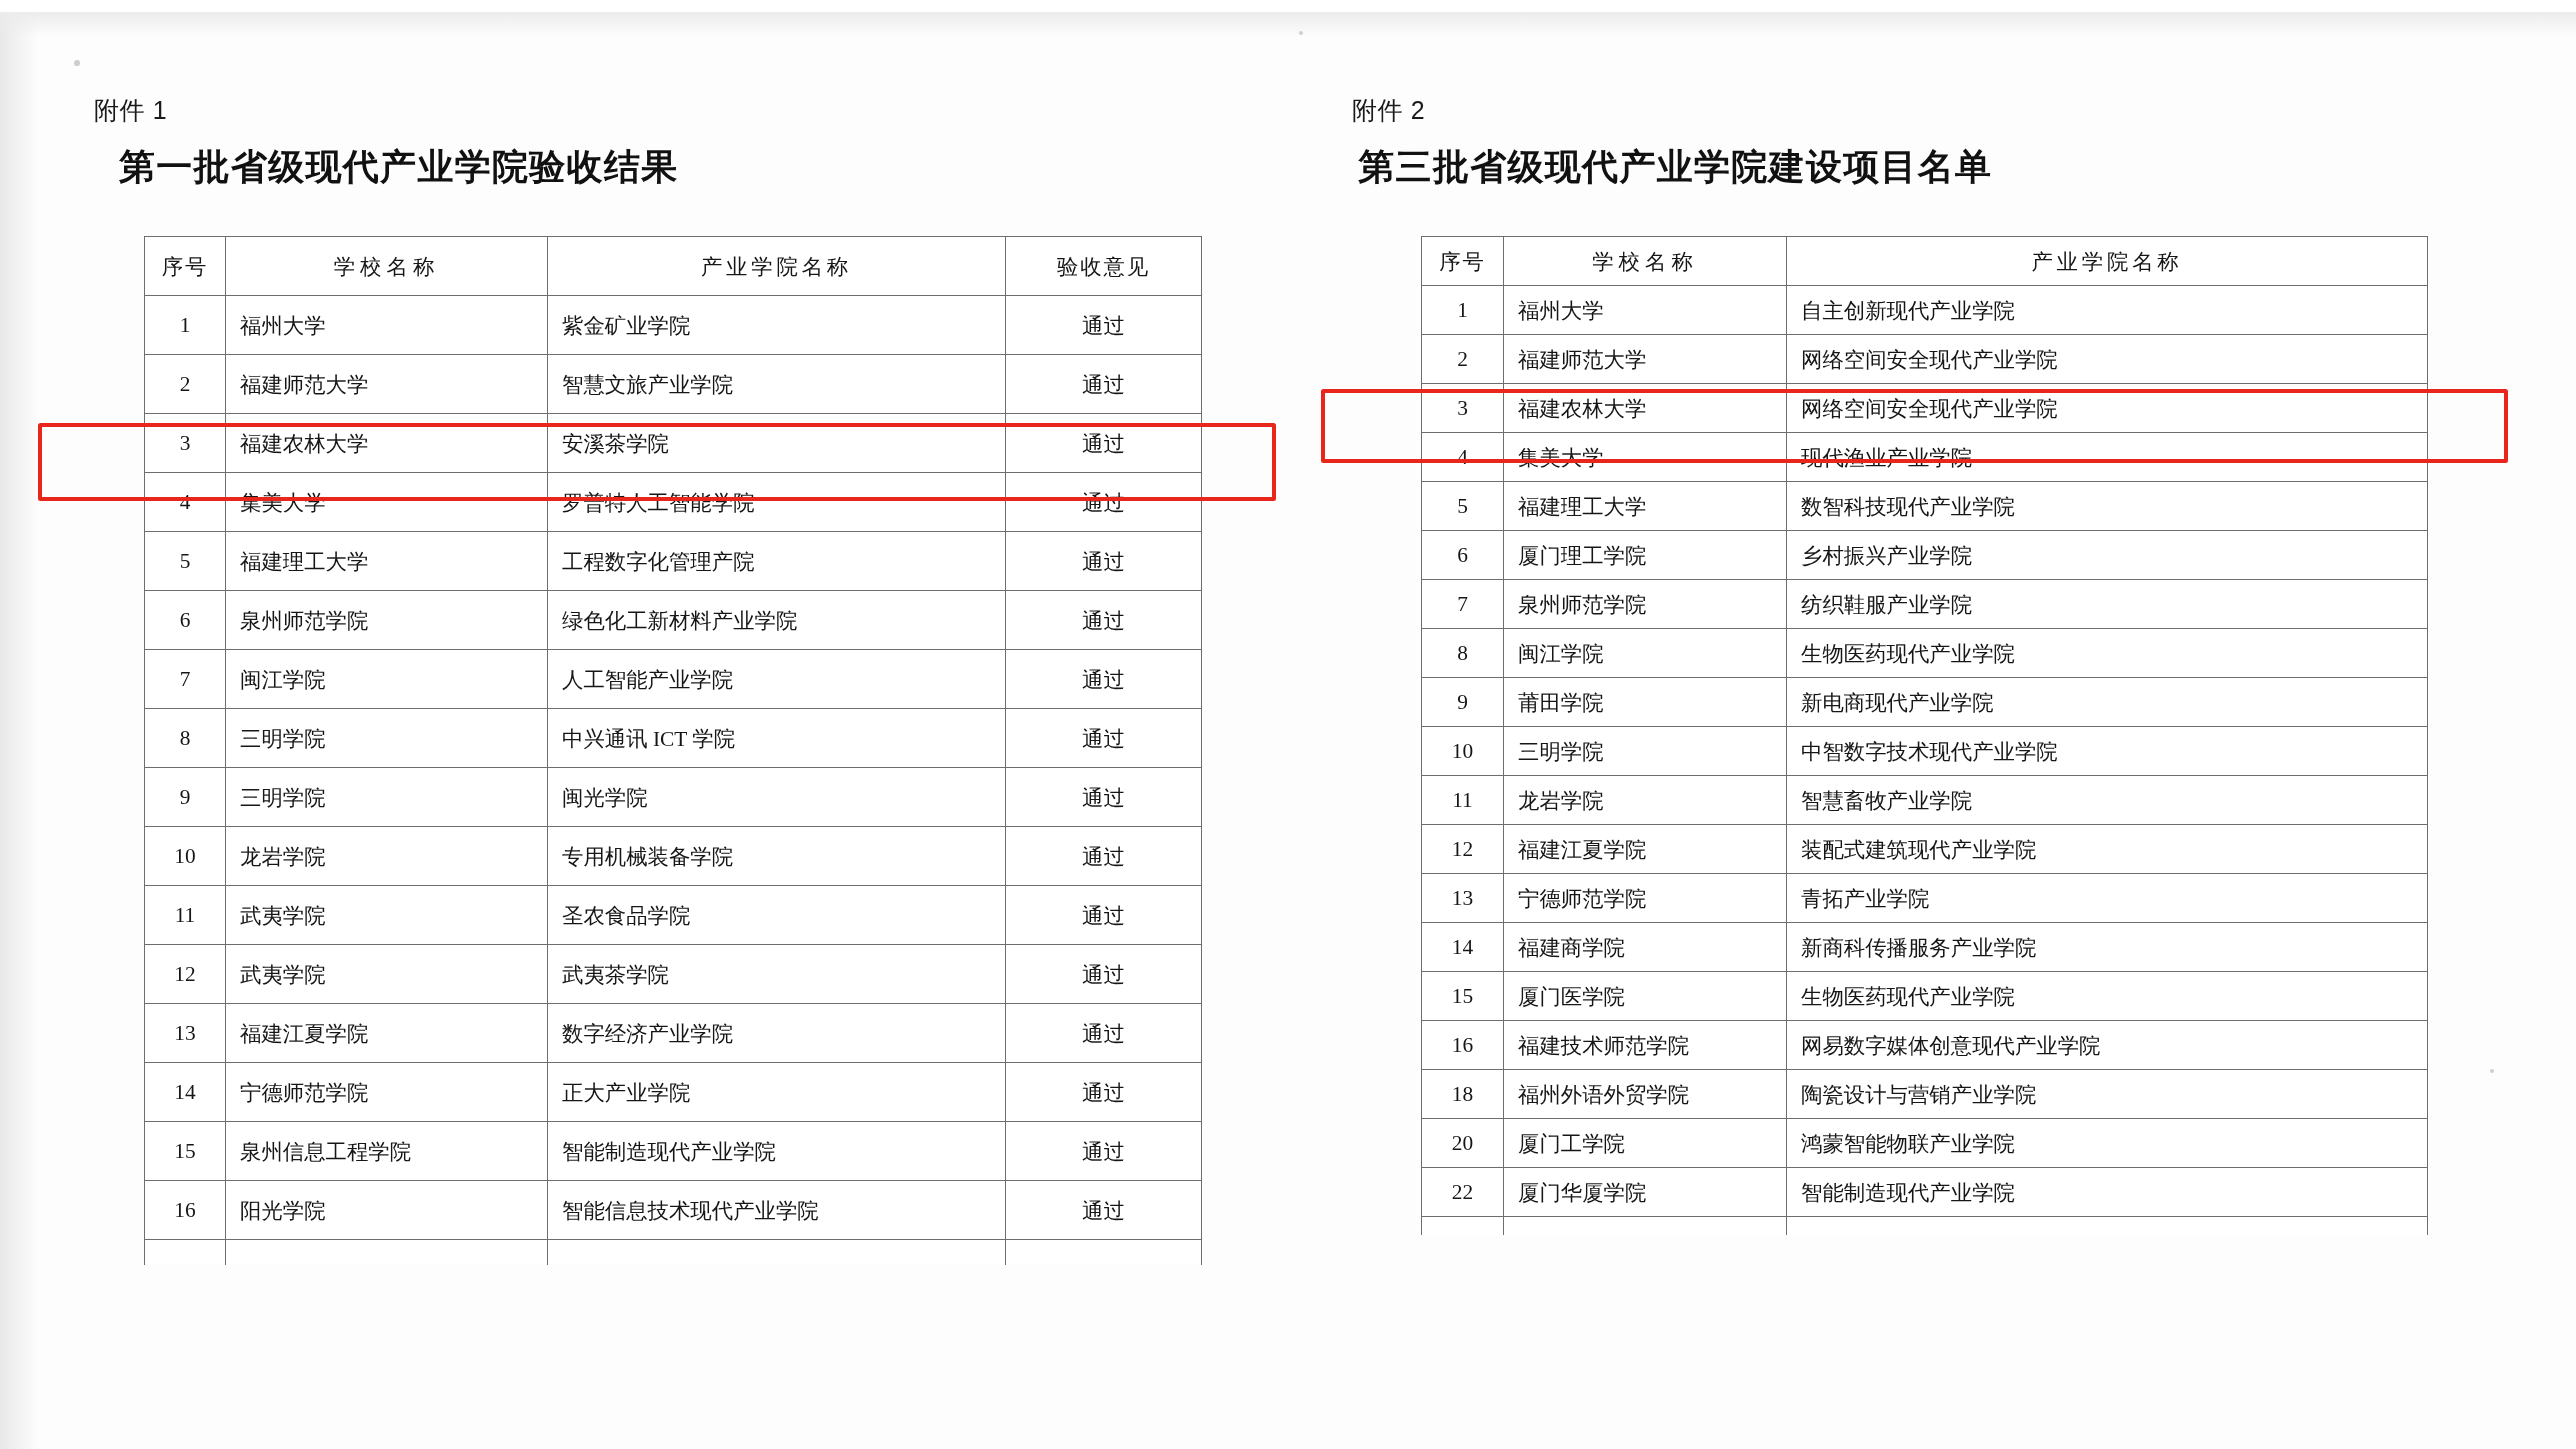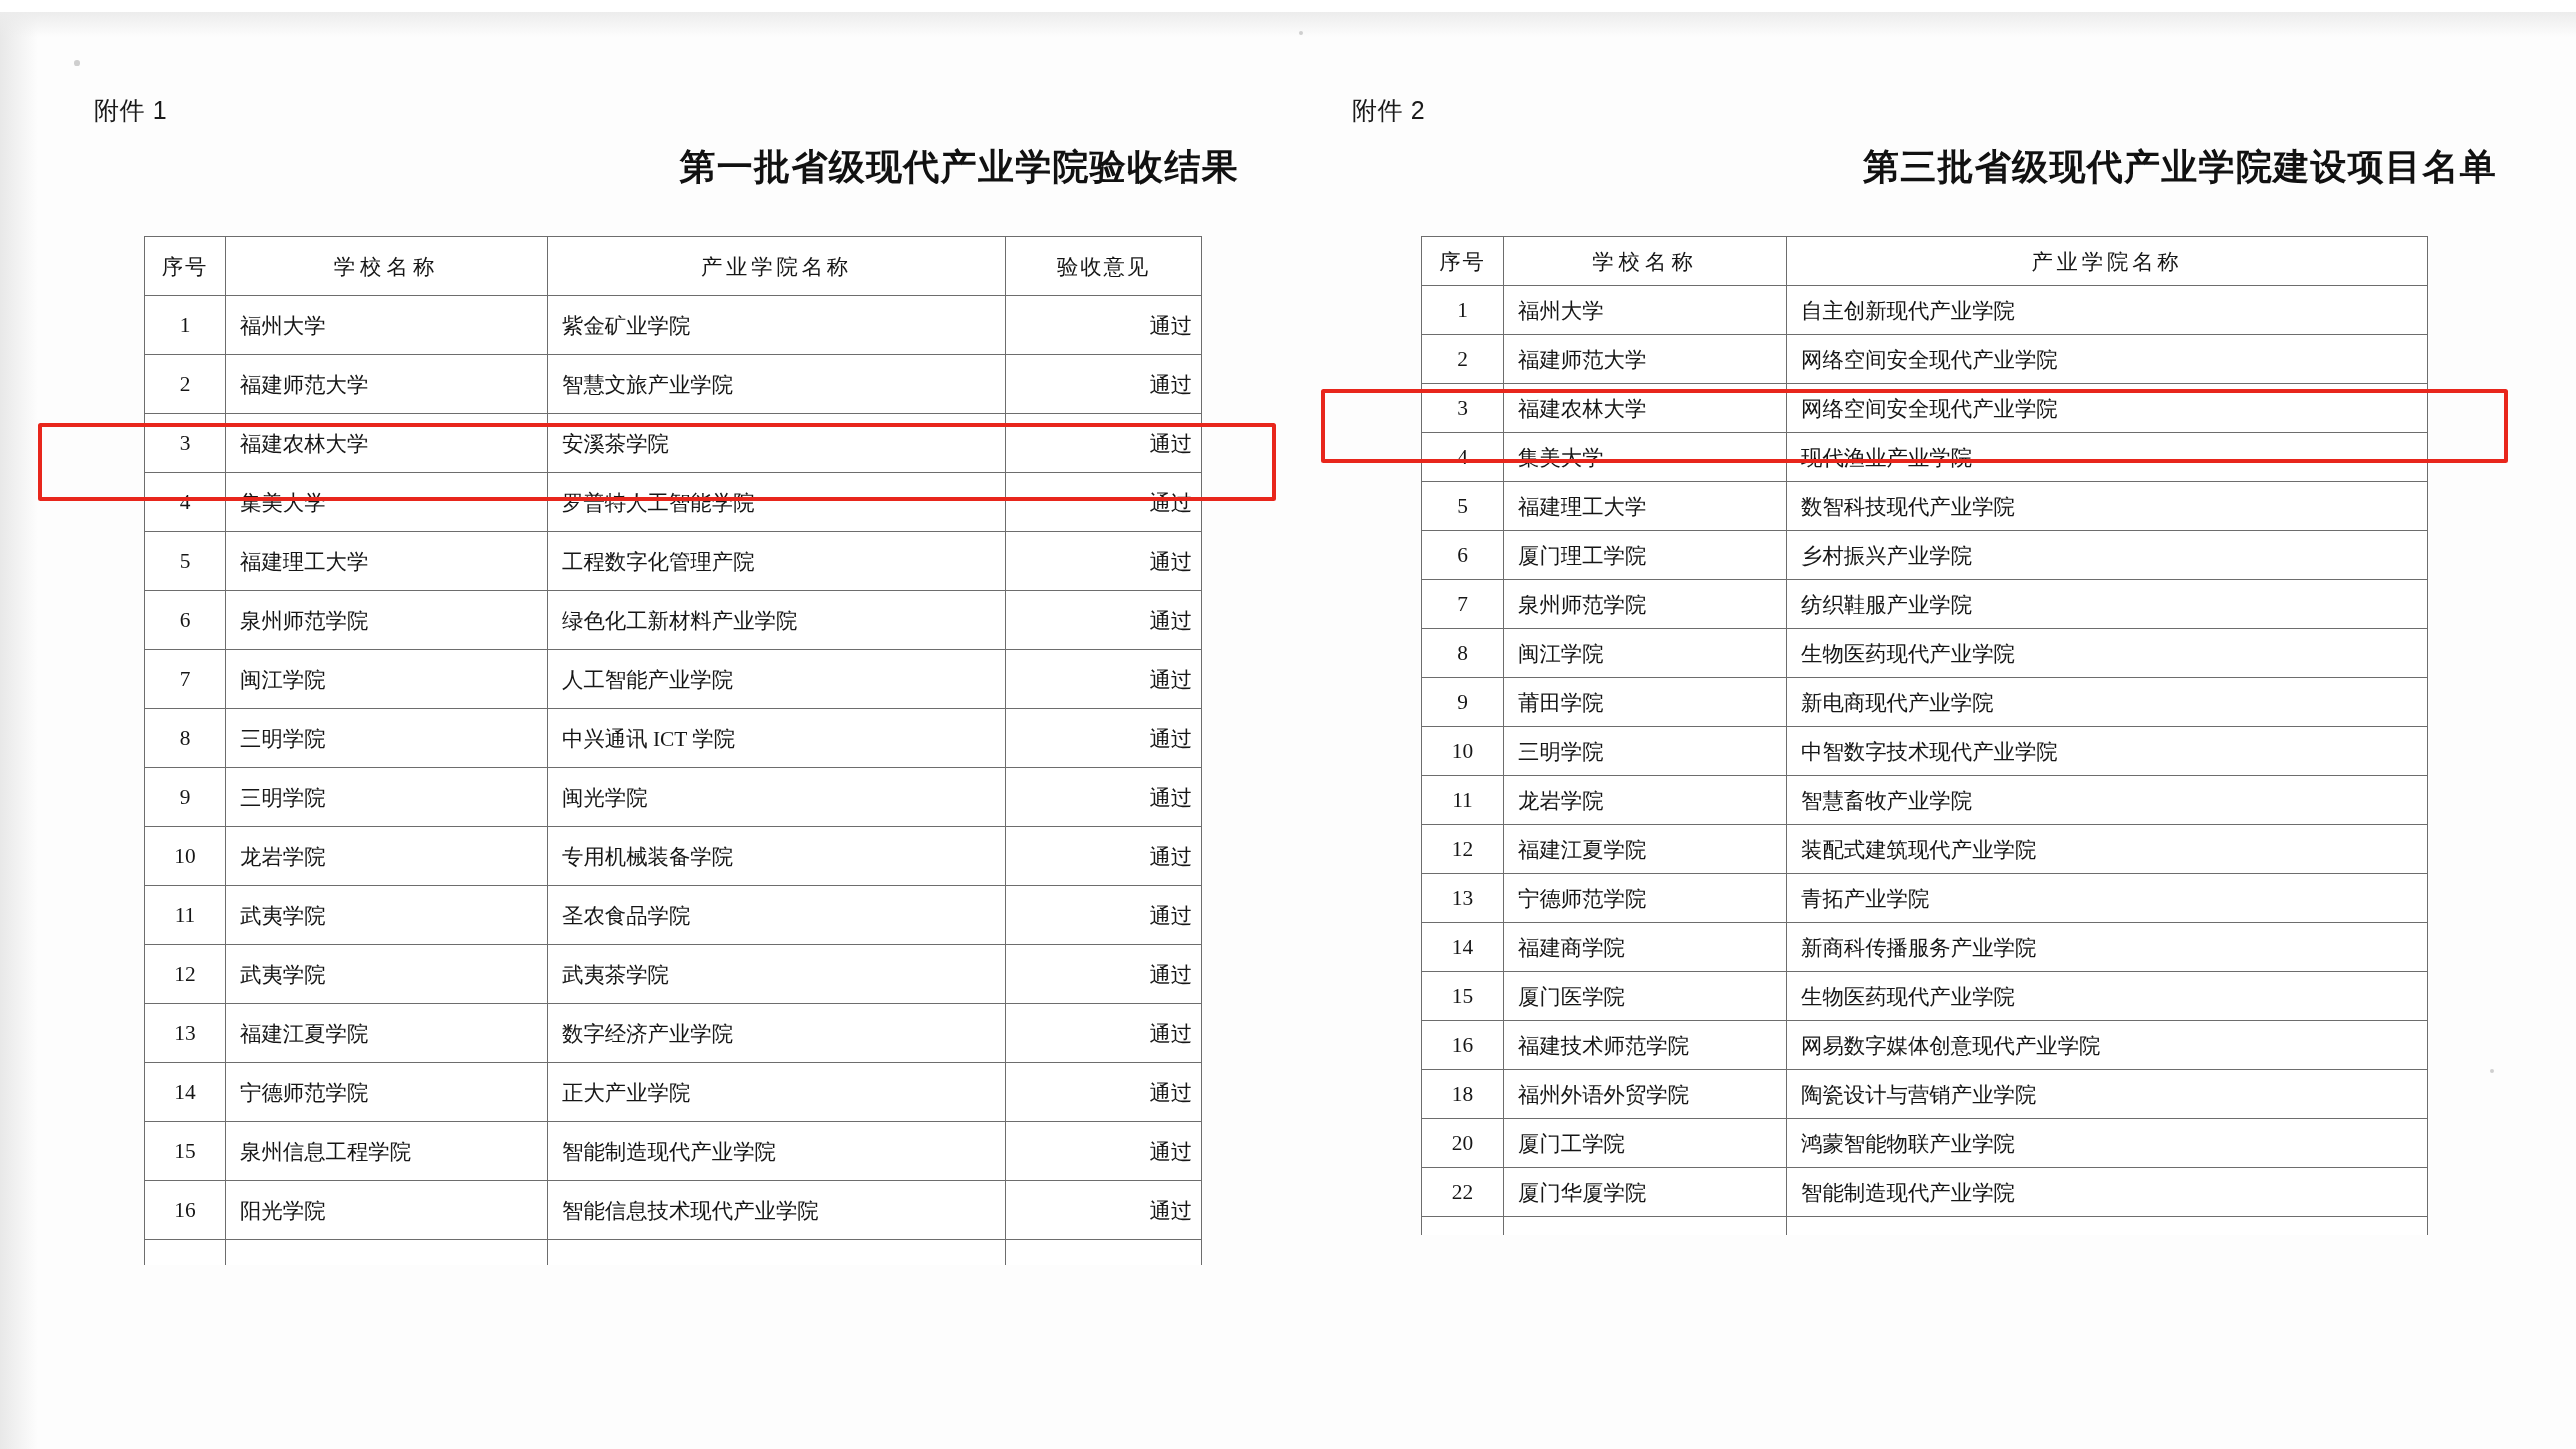--- a/index.html
+++ b/index.html
@@ -52,21 +52,21 @@
     font-size: 25px;
     letter-spacing: 0.6px;
     margin-top: 82px;
     margin-bottom: 16.4px;
     color: #1a1a1a;
     font-family: "Liberation Sans", "DejaVu Sans", sans-serif;
   }
   .doc-title {
     font-size: 36px;
     font-weight: bold;
-    text-align: right;
+    text-align: left;
     letter-spacing: 1.3px;
     color: #111;
     margin: 0 0 44px 0;
     font-family: "Liberation Serif", "DejaVu Serif", serif;
   }
   .col-left .doc-title { padding-left: 25px; }
   .col-right .doc-title { padding-left: 6.3px; }
 
   table.result-table {
     border-collapse: collapse;
@@ -81,21 +81,21 @@
     padding: 0 8.8px;
     vertical-align: middle;
     font-family: "Liberation Serif", "DejaVu Serif", serif;
   }
   table.result-table th {
     letter-spacing: 1.9px;
   }
   .c-idx { text-align: center; }
   .c-school { text-align: left; padding-left: 14px !important; }
   .c-college { text-align: left; padding-left: 14px !important; }
-  .c-opinion { text-align: right; }
+  .c-opinion { text-align: center; }
 
   
   .t1 { width: 1057px; margin-left: 50px; }
   .t1 th, .t1 td { height: 58px; }
   .t1 col.w-idx { width: 81px; }
   .t1 col.w-school { width: 322px; }
   .t1 col.w-college { width: 458px; }
   .t1 col.w-opinion { width: 196px; }
   .t1 .hdr-school { letter-spacing: 5px; }
   .t1 .hdr-college { letter-spacing: 3.8px; }

